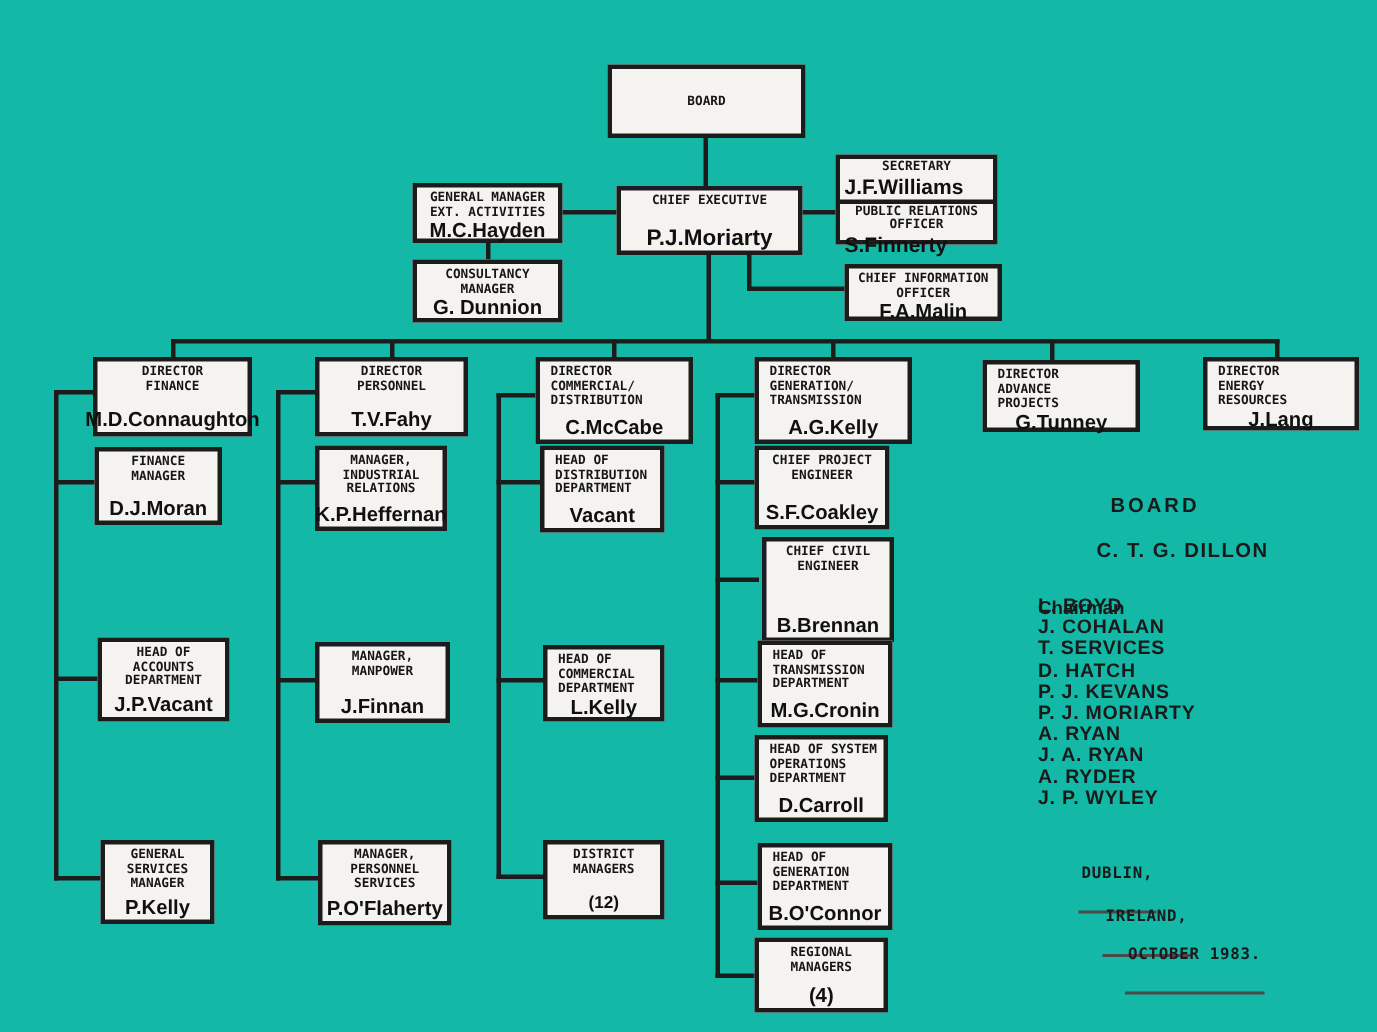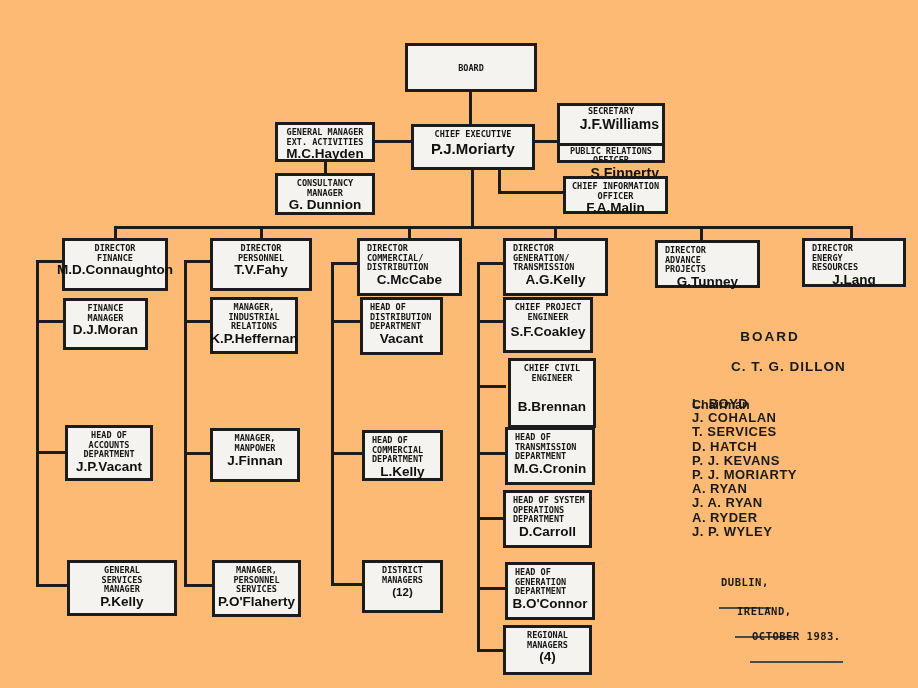--- a/index.html
+++ b/index.html
@@ -1,42 +1,42 @@
 <!DOCTYPE html>
 <html><head>
 <meta charset="utf-8">
 <style>
   html,body{margin:0;padding:0;background:#e8e7e4;}
   .page{
     position:relative;width:918px;height:688px;overflow:hidden;
-    background:#fdba74;color:#1a1a1a;
+    background:#14b8a6;color:#1a1a1a;
     font-family:"Liberation Sans",sans-serif;
   }
   
   .node{
     position:absolute;box-sizing:border-box;border:3px solid #1c1c1c;
     background:#f4f3f0;display:flex;flex-direction:column;
     justify-content:space-between;align-items:center;
     padding:3px 2px 0 2px;
   }
   .node-title{
     font-family:"DejaVu Sans Mono",monospace;font-weight:bold;
     font-size:8.5px;line-height:9.5px;text-align:center;
     white-space:pre-line;color:#161616;width:100%;
   }
   .ta-left .node-title{text-align:left;padding-left:5px;box-sizing:border-box;}
   .node-person{
     font-family:"Liberation Sans",sans-serif;font-weight:bold;
     font-size:13.5px;line-height:14px;white-space:nowrap;color:#101010;
-    padding-bottom:11px;
+    padding-bottom:1px;
   }
   .node-person.small{font-size:11.5px;}
   .center-only{justify-content:center;}
   
-  .duo-sec{box-sizing:border-box;width:100%;display:flex;flex-direction:column;align-items:flex-end;padding:1px 3px;}
+  .duo-sec{box-sizing:border-box;width:100%;display:flex;flex-direction:column;align-items:flex-start;padding:1px 3px;}
   .duo-sec .node-title{text-align:center;}
   .duo-divider{border-bottom:3px solid #1c1c1c;}
   .duo-sec .node-person{font-size:14px;}
   
   .hline,.vline{position:absolute;background:#1c1c1c;}
   .hline{height:3px;}
   .vline{width:3px;}
   
   .bp-title{position:absolute;font-weight:bold;font-size:13.5px;letter-spacing:2px;text-align:center;}
   .bp-chair-name{position:absolute;font-weight:bold;font-size:13.5px;letter-spacing:1px;}
@@ -180,21 +180,21 @@
     <div class="node-person">D.J.Moran</div>
   </div>
 
   <div class="node" style="left:65px;top:425px;width:88px;height:56px">
     <div class="node-title">HEAD OF
 ACCOUNTS
 DEPARTMENT</div>
     <div class="node-person">J.P.Vacant</div>
   </div>
 
-  <div class="node" style="left:67px;top:560px;width:110px;height:56px">
+  <div class="node" style="left:67px;top:560px;width:76px;height:56px">
     <div class="node-title">GENERAL
 SERVICES
 MANAGER</div>
     <div class="node-person">P.Kelly</div>
   </div>
 
   <div class="node" style="left:210px;top:297px;width:88px;height:57px">
     <div class="node-title">MANAGER,
 INDUSTRIAL
 RELATIONS</div>

